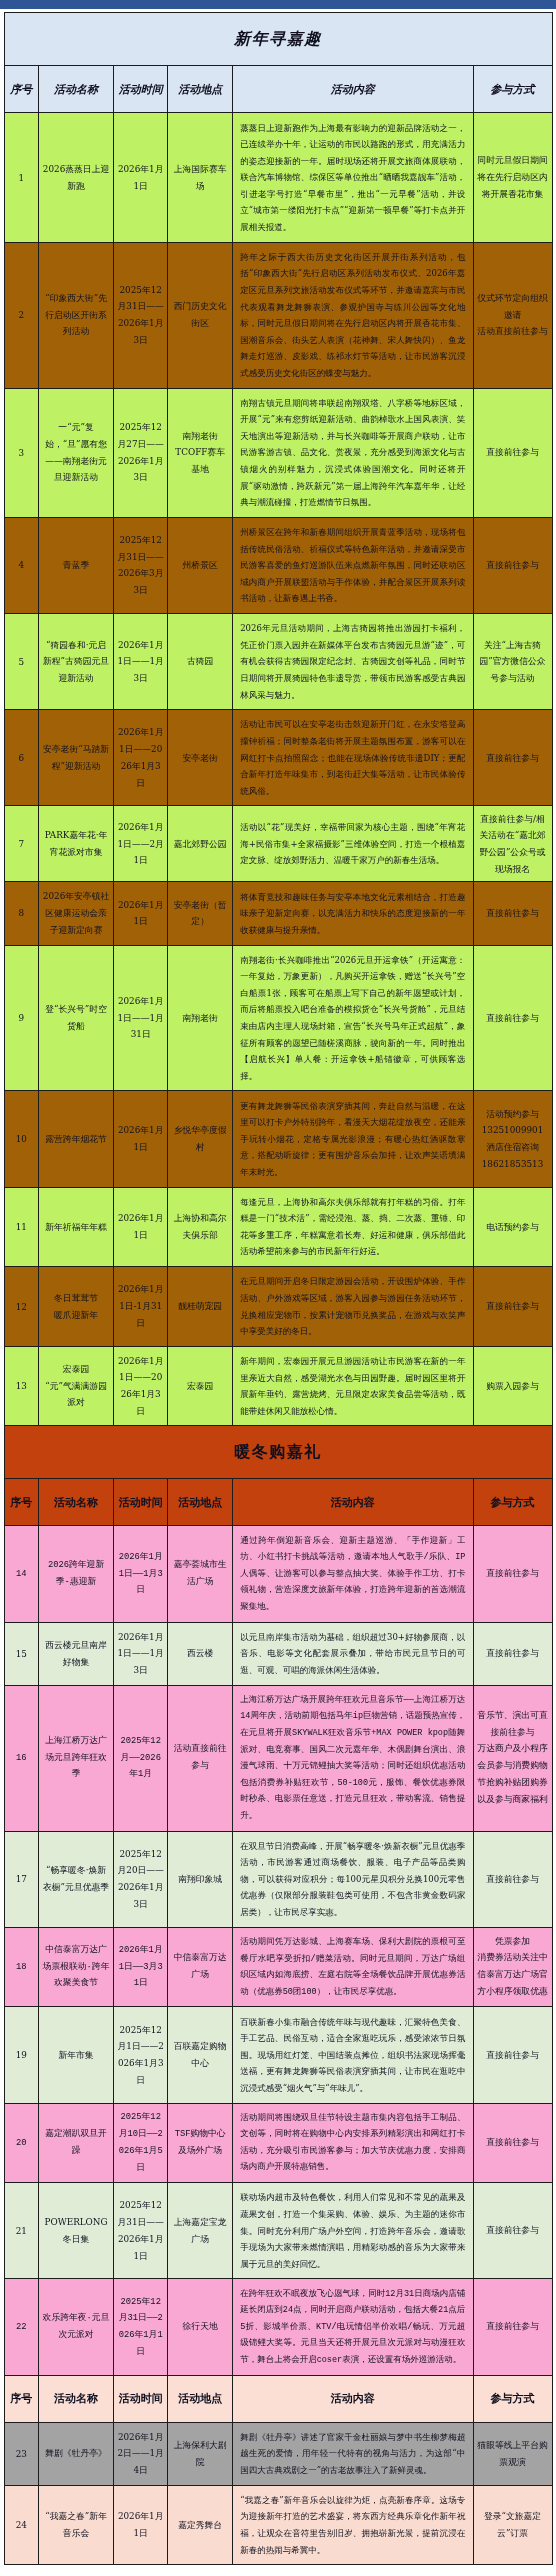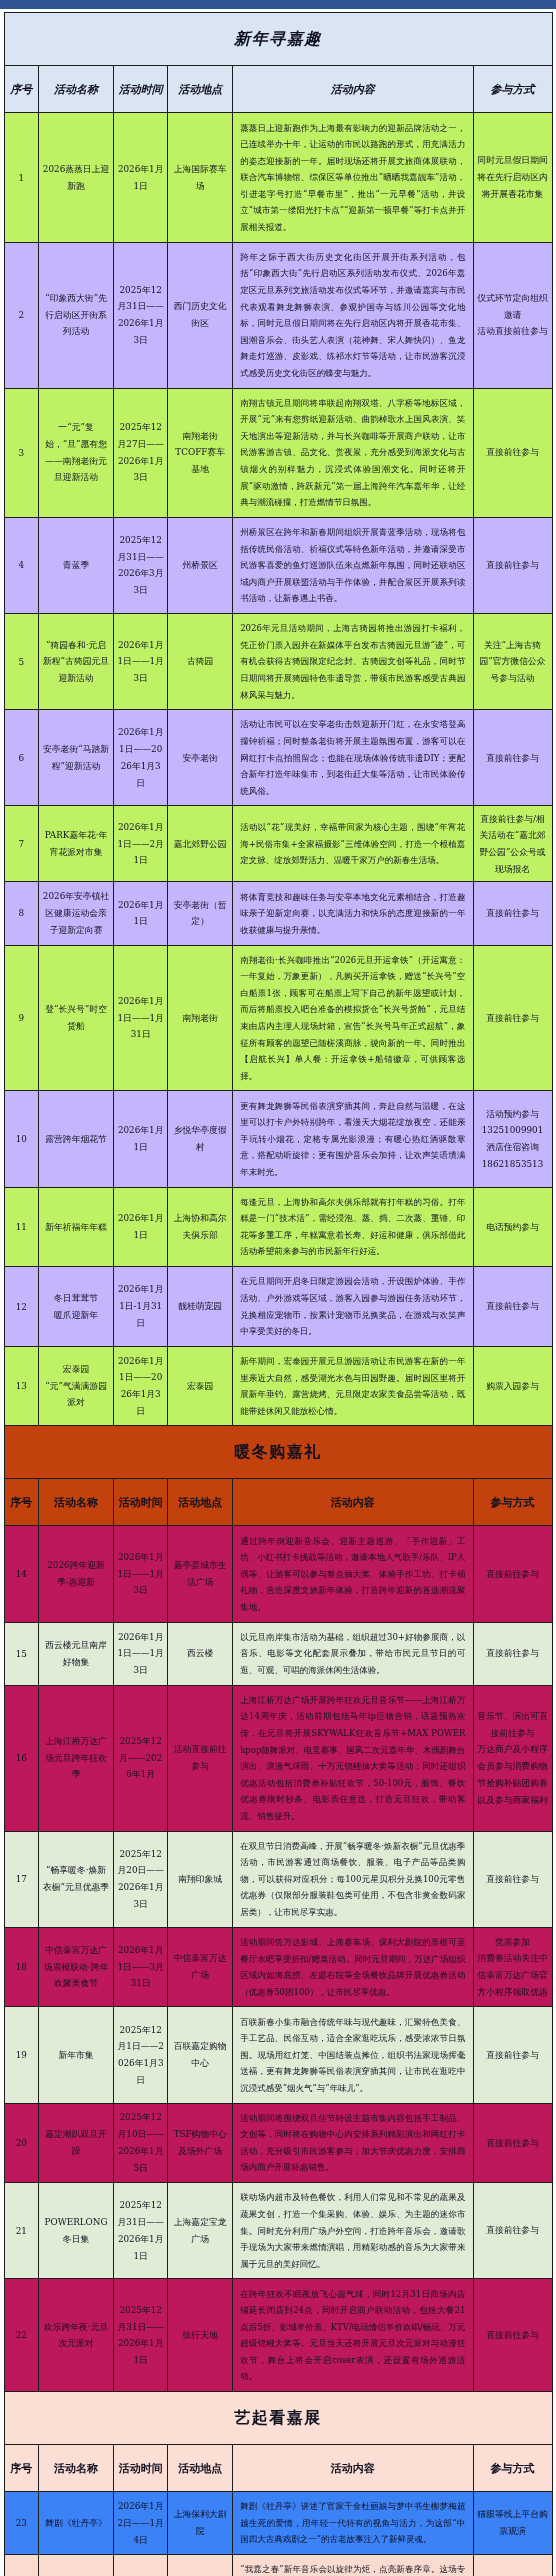--- a/index.html
+++ b/index.html
@@ -9,26 +9,26 @@
   table.events td { border:0.8px solid #1c1c1c; vertical-align:middle; word-break:break-all; }
   tr.sec-title td { font-size:16px; font-weight:bold; text-align:center; padding:15.5px 0; letter-spacing:1.5px; }
   tr.hdr td { font-size:11px; font-weight:bold; text-align:center; padding:15.5px 2.1px; }
   td.c-no { text-align:center; font-size:8.8px; padding:3.1px 1px; }
   td.c-name, td.c-time, td.c-place { text-align:center; font-size:8.8px; line-height:1.9; padding:4.1px 3.1px; }
   td.c-method { text-align:center; font-size:8.8px; line-height:1.9; padding:4.1px 3.1px; }
   td.c-content { font-size:8.5px; line-height:1.95; text-align:justify; padding:6.2px 7.2px; }
   
   .t-blue-t td   { background:#d9e5f2;font-style:italic; }
   .t-blue-a td   { background:#bef264; }
-  .t-blue-b td   { background:#c4b5fd; }
+  .t-blue-b td   { background:#a16207; }
   .t-green-t td  { background:#c2410c; }
-  .t-green-a td  { background:#be185d; }
+  .t-green-a td  { background:#f9a8d4;font-family:Liberation Mono, monospace; }
   .t-green-b td  { background:#e1ecd6; }
   .t-pink-t td   { background:#fbdfd4; }
-  .t-pink-a td   { background:#3b82f6; }
+  .t-pink-a td   { background:#a3a3a3; }
   .t-pink-b td   { background:#f9dccf; }
 </style>
 </head>
 <body>
 
 <div class="top-bar" style="background: rgb(47, 85, 151);"></div>
 
 <table class="events">
   <colgroup>
     <col style="width:6.3%">
@@ -230,23 +230,20 @@
         <td class="c-method">直接前往参与</td>
       </tr>
       <tr class="t-green-a">
         <td class="c-no">22</td>
         <td class="c-name">欢乐跨年夜·元旦次元派对</td>
         <td class="c-time">2025年12月31日——2026年1月1日</td>
         <td class="c-place">徐行天地</td>
         <td class="c-content">在跨年狂欢不眠夜放飞心愿气球，同时12月31日商场内店铺延长闭店到24点，同时开启商户联动活动，包括大餐21点后5折、影城半价票、KTV/电玩情侣半价欢唱/畅玩、万元超级锦鲤大奖等。元旦当天还将开展元旦次元派对与动漫狂欢节，舞台上将会开启coser表演，还设置有场外巡游活动。</td>
         <td class="c-method">直接前往参与</td>
       </tr>
-      <tr class="sec-title t-pink-t">
-        <td colspan="6">艺起看嘉展</td>
-      </tr>
       <tr class="hdr t-pink-t">
         <td>序号</td>
         <td>活动名称</td>
         <td>活动时间</td>
         <td>活动地点</td>
         <td>活动内容</td>
         <td>参与方式</td>
       </tr>
       <tr class="t-pink-a">
         <td class="c-no">23</td>

